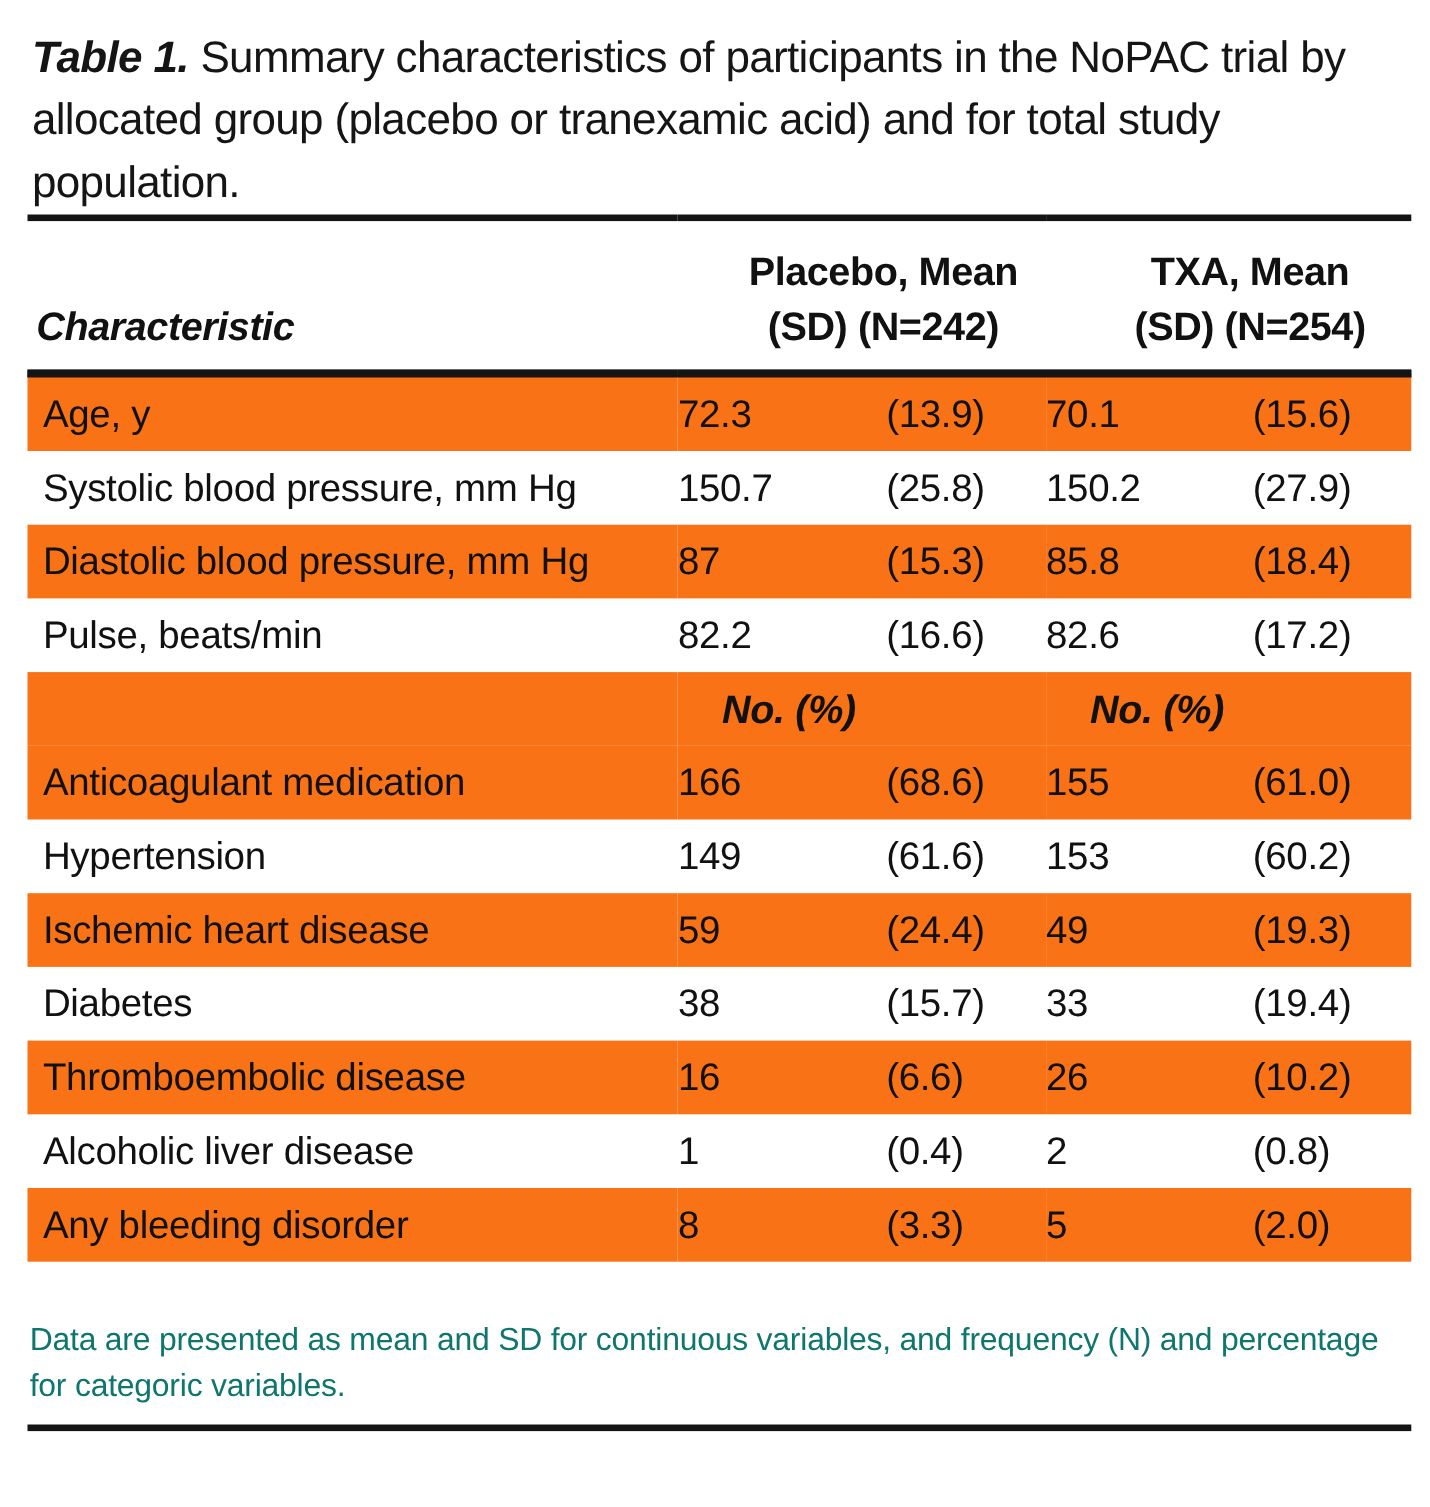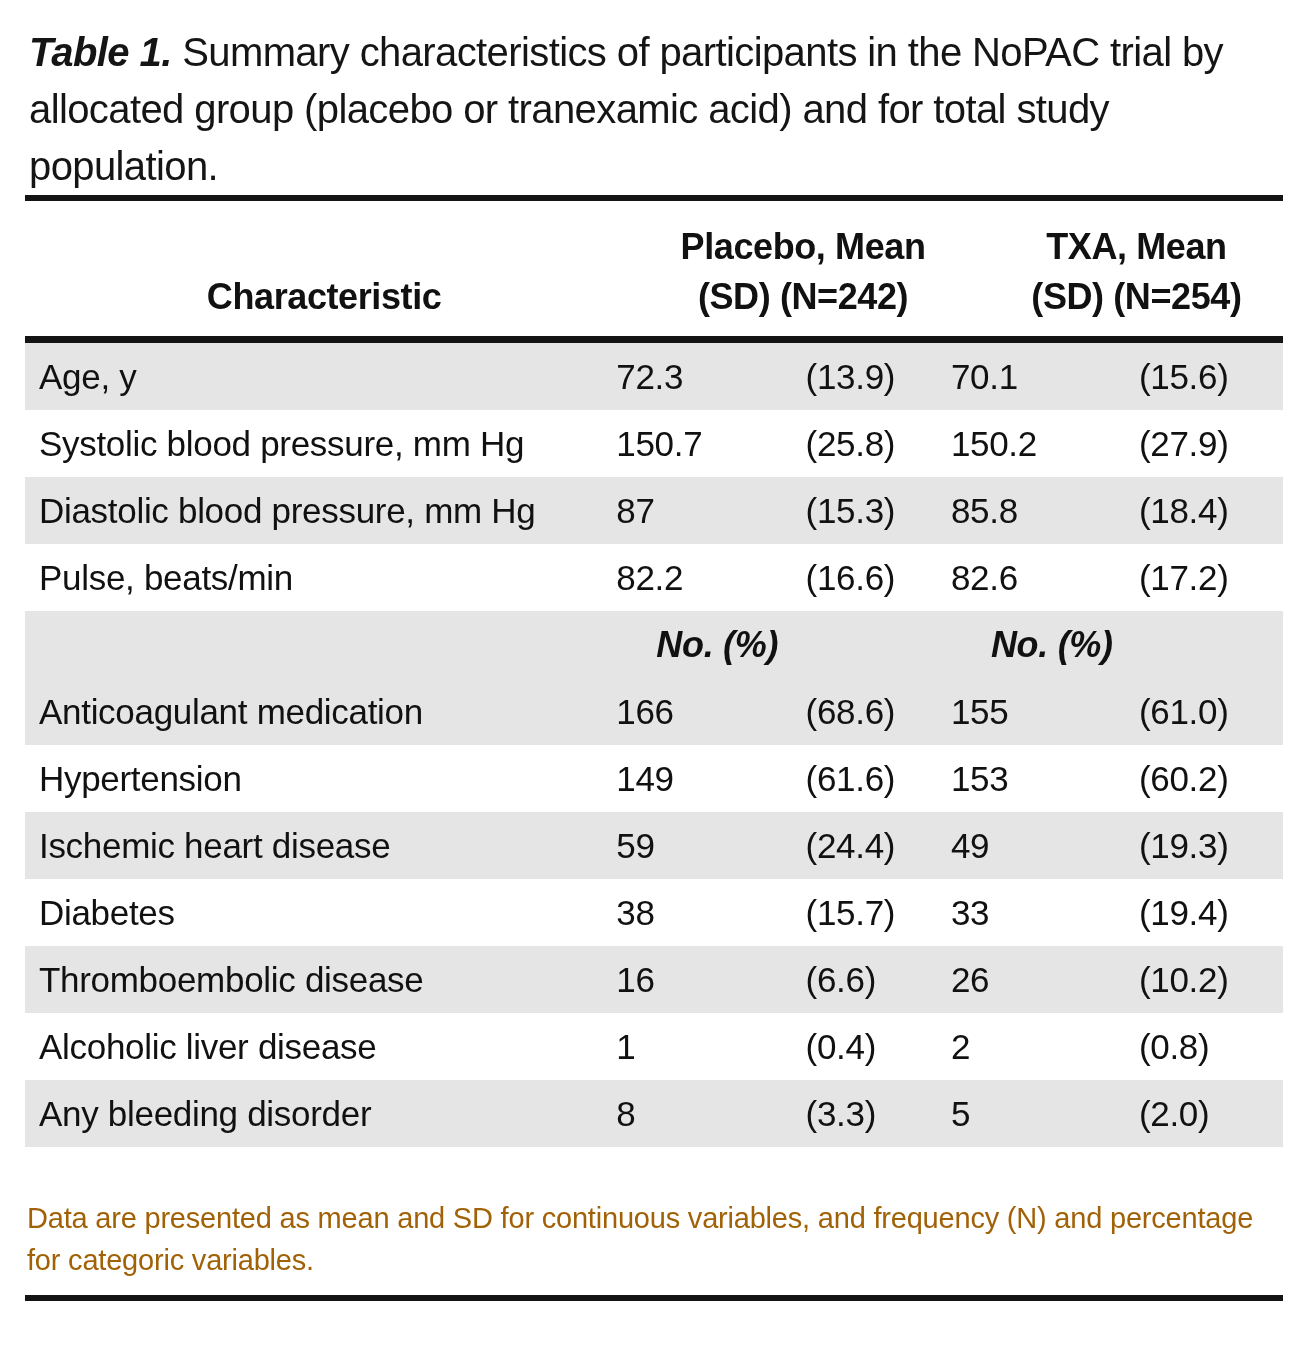--- a/index.html
+++ b/index.html
@@ -37,31 +37,31 @@
   thead tr { border-bottom: 7px solid #141414; }
   thead td {
     height: 120px;
     vertical-align: bottom;
     padding-bottom: 14px;
     font-weight: bold;
     font-size: 36px;
     line-height: 50px;
     letter-spacing: -0.4px;
   }
-  td.h-label { text-align: center; padding-left: 8px; }
+  td.h-label { text-align: left; padding-left: 8px; font-style: italic; }
   td.h-col   { text-align: center; padding-left: 40px; }
 
   tbody td {
     height: 67px;
     vertical-align: middle;
     font-size: 35px;
     letter-spacing: -0.3px;
     padding: 0;
   }
-  tr.shade { background: #e5e5e5; }
+  tr.shade { background: #f97316; }
   td.c-label { text-align: left; padding-left: 14px; }
 
   .val { display: flex; align-items: baseline; }
   .v-num { flex: 0 0 53%; text-align: left; white-space: nowrap; }
   .v-par { flex: 1 1 auto; text-align: left; padding-left: 12px; white-space: nowrap; }
 
   td.sub {
     font-weight: bold;
     text-align: left;
     padding-left: 40px;
@@ -69,21 +69,21 @@
     font-style: italic;
   }
 
   
   .footnote {
     margin: 50px 0 0 0;
     padding-left: 2px;
     font-size: 29px;
     line-height: 42px;
     letter-spacing: -0.2px;
-    color: #a16207;
+    color: #0f766e;
   }
 
   
   .rule-bottom {
     margin-top: 14px;
     height: 6px;
     background: #141414;
   }
 </style>
 </head>

